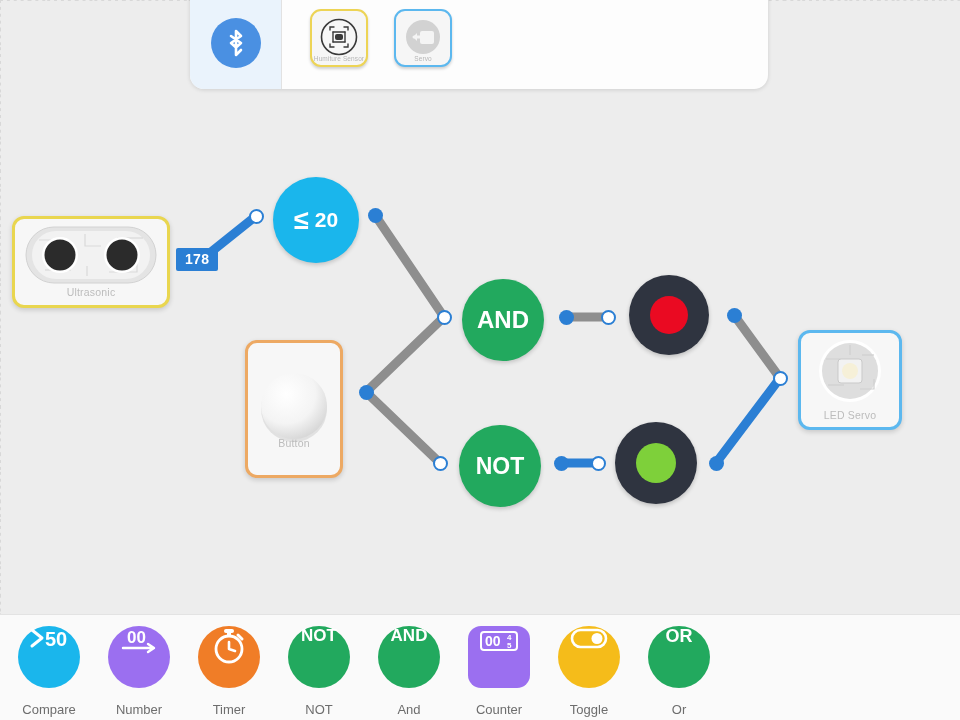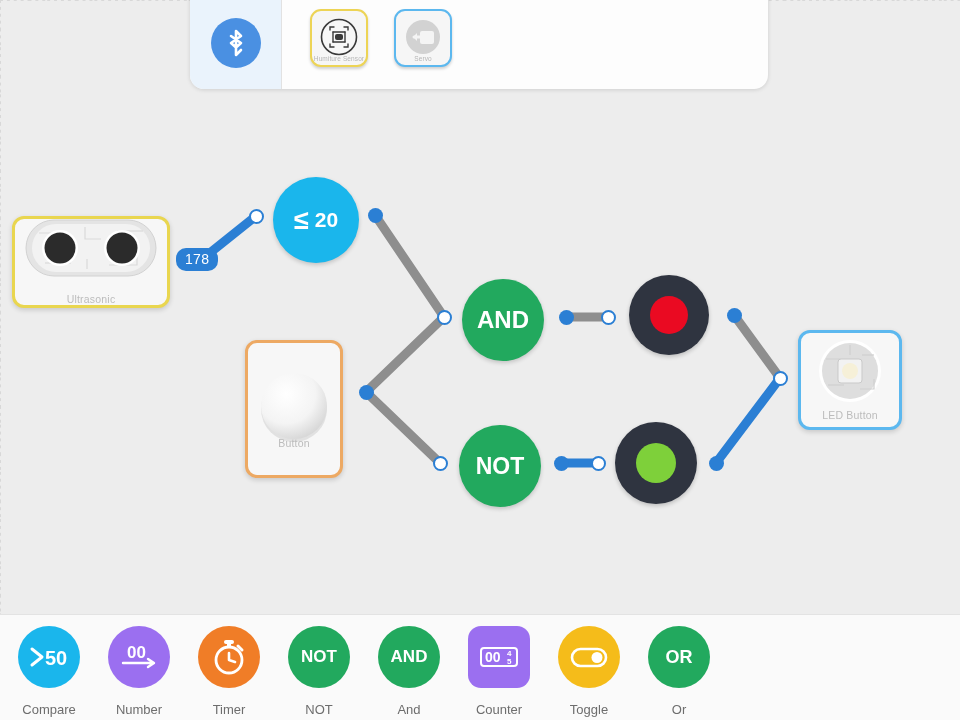--- a/index.html
+++ b/index.html
@@ -71,21 +71,21 @@
   .card {
     position: absolute;
     background: #f7f7f7;
     border-radius: 12px;
     box-shadow: 0 2px 5px rgba(0,0,0,0.16);
     display: flex; flex-direction: column; align-items: center; justify-content: center;
   }
   .card .cap {
     font-size: 10.5px; color: #bcbcbc; margin-top: 2px; letter-spacing: .2px;
   }
-  #card-ultrasonic { left: 12px; top: 216px; width: 158px; height: 92px; border: 3px solid #e9d64f; justify-content: space-between; }
+  #card-ultrasonic { left: 12px; top: 216px; width: 158px; height: 92px; border: 3px solid #e9d64f; }
   #card-button     { left: 245px; top: 340px; width: 98px; height: 138px; border: 3px solid #eda963; }
   #card-led        { left: 798px; top: 330px; width: 104px; height: 100px; border: 3px solid #5cb8ef; }
 
   
   .node {
     position: absolute; border-radius: 50%;
     display: flex; align-items: center; justify-content: center;
     color: #fff; font-weight: bold;
     box-shadow: 0 2px 4px rgba(0,0,0,0.18);
   }
@@ -102,42 +102,42 @@
   .indicator .bulb { border-radius: 50%; }
   #ind-red   { left: 629px; top: 275px; width: 80px; height: 80px; }
   #ind-red .bulb { width: 38px; height: 38px; background: #ea0a22; }
   #ind-green { left: 615px; top: 422px; width: 82px; height: 82px; }
   #ind-green .bulb { width: 40px; height: 40px; background: #7ed03a; }
 
   
   #badge-178 {
     position: absolute; left: 176px; top: 248px;
     background: #2b7fd4; color: #fff;
-    font-size: 14px; font-weight: normal;
-    padding: 3px 9px 4px; border-radius: 10px;
+    font-size: 14px; font-weight: bold;
+    padding: 3px 9px 4px; border-radius: 2px;
     letter-spacing: .3px;
   }
 
   
   .port { position: absolute; border-radius: 50%; }
   .port.filled { background: #2b7fd4; }
   .port.hollow { background: #ffffff; border: 2.5px solid #2b7fd4; }
 
   
   #toolbar {
     position: absolute; left: 0; top: 614px; width: 960px; height: 106px;
     background: #fafafa;
     border-top: 1px solid #e3e3e3;
     display: flex; align-items: flex-start; padding-left: 18px; padding-top: 11px;
     gap: 28px;
   }
   .tool { width: 62px; display: flex; flex-direction: column; align-items: center; }
   .tool .disc {
     width: 62px; height: 62px; border-radius: 50%;
-    display: flex; align-items: center; justify-content: center;
+    display: flex; align-items: flex-start; justify-content: center;
     color: #fff; font-weight: bold;
   }
   .tool .disc.square { border-radius: 13px; }
   .tool .lbl { margin-top: 14px; font-size: 13px; color: #6d6d6d; }
 </style>
 </head>
 <body>
 
 <div id="app">
 
@@ -239,21 +239,21 @@
         <g stroke="#cfcfcf" stroke-width="1.2" fill="none">
           <path d="M10 20 H24 V30"></path>
             <path d="M46 16 H58"></path>
             <path d="M12 46 H28"></path>
           <path d="M44 50 H58 V40"></path>
             <path d="M34 6 V16"></path>
         </g>
         <rect x="22" y="20" width="24" height="24" rx="3" fill="#f2f2f2" stroke="#c9c9c9"></rect>
         <circle cx="34" cy="32" r="8" fill="#f6f0d8"></circle>
       </svg>
-      <div class="cap">LED Button</div>
+      <div class="cap">LED Servo</div>
     </div>
   </div>
 
   <div id="device-panel">
     <div id="bt-cell">
       <div class="bt-circle">
         <svg width="26" height="30" viewBox="0 0 26 30">
           <path d="M8 8 L18 15 L13 19.5 L13 3 L18 8 L8 15 L13 19.5 L13 27 L18 22" fill="none" stroke="#fff" stroke-width="2.6" stroke-linejoin="round" stroke-linecap="round"></path>
         </svg>
       </div>

